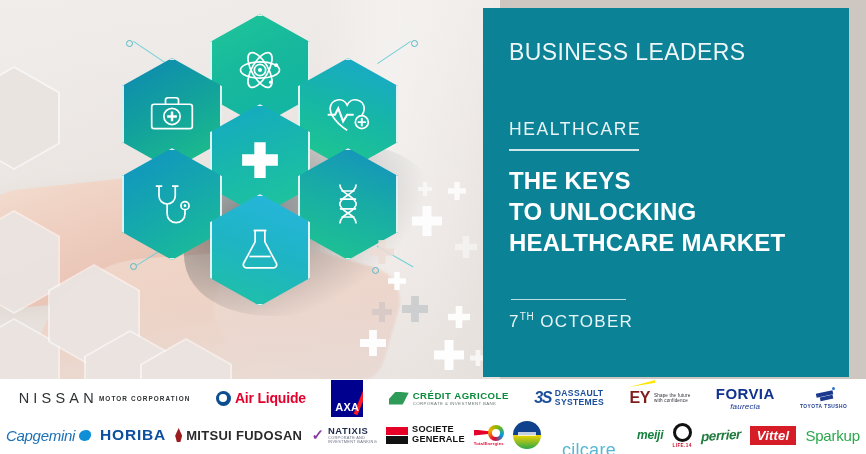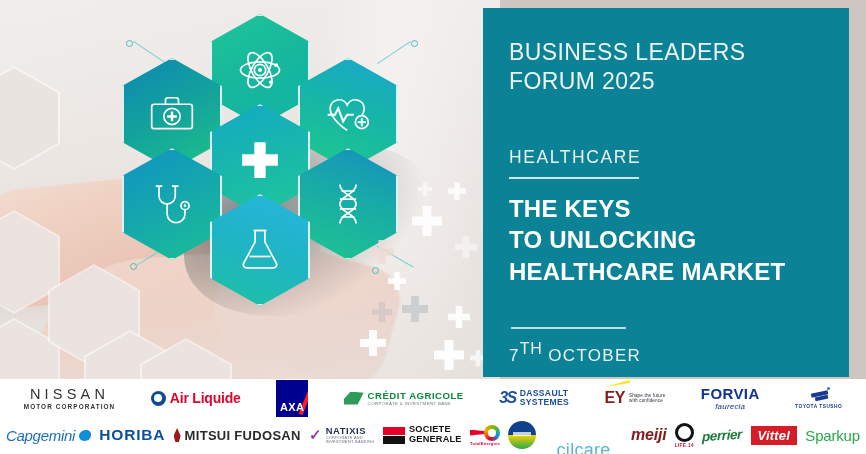--- a/index.html
+++ b/index.html
@@ -108,31 +108,31 @@
   }
   .kicker{
     margin-top:52px;color:#e9f4f6;font-size:17.5px;letter-spacing:1.6px;font-weight:400;
   }
   .rule{height:2px;background:#cfe7eb;width:130px;margin:9px 0 14px 0;}
   .maintitle{
     color:#ffffff;font-weight:700;font-size:24px;line-height:1.31;letter-spacing:.2px;
   }
   .rule2{height:1.5px;background:#bcdde3;width:115px;margin:40px 0 11px 2px;}
   .datetxt{color:#eaf5f7;font-size:17px;letter-spacing:1.3px;}
-  .datetxt sup{font-size:16px;letter-spacing:.6px;}
+  .datetxt sup{font-size:10px;letter-spacing:.6px;}
 
   
   .logoband{
     position:absolute;left:0;top:379px;width:866px;height:75px;background:#fff;
   }
   .logorow{display:flex;align-items:center;justify-content:space-around;height:38px;padding:0 6px;}
   .logorow.r2{height:36px;justify-content:space-between;}
   .logo{display:flex;align-items:center;justify-content:center;gap:4px;white-space:nowrap;}
 
-  .l-nissan{flex-direction:column;gap:1px;}
+  .l-nissan{flex-direction:row;gap:1px;}
   .l-nissan .n1{font-size:14.5px;letter-spacing:4.2px;color:#2f3234;font-weight:400;}
   .l-nissan .n2{font-size:6.4px;letter-spacing:1.1px;color:#2f3234;font-weight:700;}
 
   .l-veolia .vmark{width:16px;height:16px;border-radius:50%;background:#e4022d;position:relative;}
   .l-veolia .vmark::after{content:"";position:absolute;left:6px;top:3.5px;width:4px;height:9px;
     border-radius:50% 50% 50% 50%/60% 60% 40% 40%;background:#fff;}
   .l-veolia .vtxt{font-size:18px;font-weight:700;letter-spacing:.4px;color:#e4022d;font-style:italic;}
 
   .l-airliquide .amark{width:15px;height:15px;border-radius:50%;background:#0b4d8f;position:relative;}
   .l-airliquide .amark::after{content:"";position:absolute;left:3.5px;top:3.5px;width:8px;height:8px;border-radius:50%;background:#fff;}
@@ -197,21 +197,21 @@
   .l-total .tt{font-size:4.2px;color:#e4022d;font-weight:700;letter-spacing:.2px;}
 
   .l-bluecircle{width:28px;height:28px;border-radius:50%;
     background:linear-gradient(180deg,#10418c 0%,#10418c 50%,#f4d400 50%,#2aa84a 100%);position:relative;}
   .l-bluecircle::after{content:"";position:absolute;left:5px;top:11px;width:18px;height:4px;background:rgba(255,255,255,.75);}
 
   .l-cilcare{flex-direction:column;gap:0;}
   .l-cilcare .cc{font-size:18px;color:#58b7d4;letter-spacing:.3px;margin-top:35px;}
   .l-cilcare .cs{font-size:3.6px;color:#9dc9d8;letter-spacing:1.1px;}
 
-  .l-meiji .mj{font-size:16px;font-weight:700;color:#7f1d1d;font-style:italic;letter-spacing:-.2px;}
+  .l-meiji .mj{font-size:12px;font-weight:700;color:#15803d;font-style:italic;letter-spacing:-.2px;}
 
   .l-life{flex-direction:column;gap:1px;}
   .l-life .ring{width:13px;height:13px;border-radius:50%;border:3.4px solid #111;}
   .l-life .lt{font-size:4.6px;font-weight:700;color:#c8102e;letter-spacing:.4px;}
 
   .l-perrier .pr{font-size:13.5px;font-weight:700;color:#1f7a3d;font-style:italic;letter-spacing:-.4px;
     transform:skewY(-4deg);}
 
   .l-vittel .vt{background:#d61c26;color:#fff;font-size:13px;font-weight:700;font-style:italic;
     padding:2px 7px;letter-spacing:.2px;}
@@ -339,21 +339,20 @@
     <div class="crossfill" style="left:418px;top:182px;width:14px;height:14px;background:rgba(255,255,255,.6);"></div>
     <div class="crossfill" style="left:448px;top:306px;width:22px;height:22px;background:rgba(255,255,255,.9);"></div>
     <div class="crossfill" style="left:434px;top:340px;width:30px;height:30px;background:rgba(255,255,255,.95);"></div>
     <div class="crossfill" style="left:470px;top:350px;width:16px;height:16px;background:rgba(255,255,255,.7);"></div>
   </div>
 
   <div class="panel">
     <div class="panel-inner">
       <div class="eyebrow">
         <div>BUSINESS LEADERS</div>
-        <div>FORUM 2025</div>
       </div>
 
       <div class="kicker">HEALTHCARE</div>
       <div class="rule"></div>
 
       <div class="maintitle">
         <div>THE KEYS</div>
         <div>TO UNLOCKING</div>
         <div>HEALTHCARE MARKET</div>
       </div>

